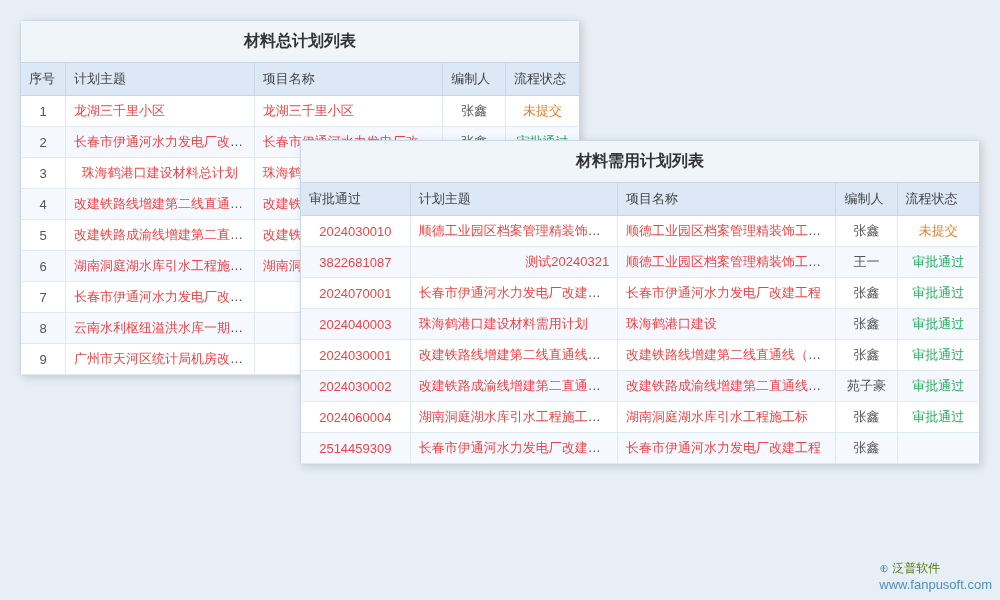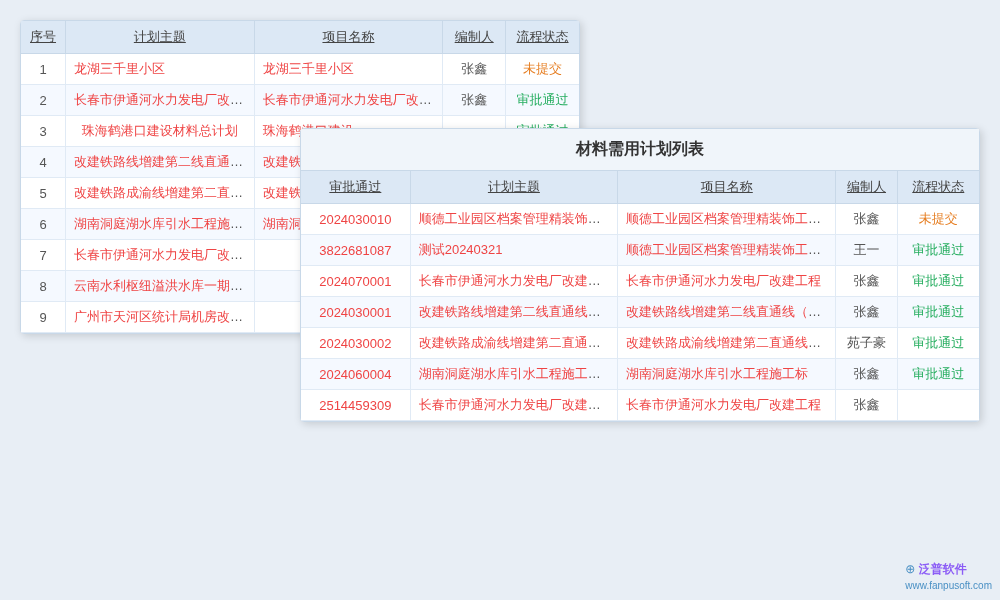--- a/index.html
+++ b/index.html
@@ -35,27 +35,26 @@
       width: 100%;
       border-collapse: collapse;
     }
 
     thead tr {
       background: #dce8f5;
     }
 
     thead th {
       padding: 7px 8px;
-      text-align: center;
+      text-align: left;
       color: #444;
       font-weight: normal;
       border-right: 1px solid #c8d8e8;
       border-bottom: 1px solid #c8d8e8;
       white-space: nowrap;
-      text-decoration: underline;
     }
 
     thead th:last-child { border-right: none; }
 
     tbody tr {
       border-bottom: 1px solid #e0eaf5;
     }
 
     tbody tr:nth-child(even) {
       background: #f5f9ff;
@@ -86,39 +85,40 @@
     .status-unsubmitted { color: #e67e22; }
     .status-approved { color: #27ae60; }
 
     .table1 {
       top: 20px;
       left: 20px;
       width: 560px;
     }
 
     .table2 {
-      top: 128px;
+      top: 140px;
       left: 300px;
       width: 680px;
       z-index: 10;
     }
 
     .watermark {
       position: absolute;
       bottom: 8px;
       right: 8px;
       color: #4a90c4;
       font-size: 12px;
       z-index: 20;
     }
   </style>
 </head>
 <body>
 
 <div class="table-container table1">
+  <div class="table-title">材料总计划列表</div>
   <table>
     <thead>
       <tr>
         <th style="width:40px">序号</th>
         <th style="width:180px">计划主题</th>
         <th style="width:180px">项目名称</th>
         <th style="width:60px">编制人</th>
         <th style="width:70px">流程状态</th>
       </tr>
     </thead>
@@ -205,29 +205,36 @@
     <tbody id="table2-body">
     <tr>
           <td><span class="link-text">2024030010</span></td>
           <td style="text-align: left;"><span class="link-text">顺德工业园区档案管理精装饰工程（...</span></td>
           <td style="text-align: left;"><span class="link-text">顺德工业园区档案管理精装饰工程（...</span></td>
           <td>张鑫</td>
           <td class="status-unsubmitted">未提交</td>
         </tr>
         <tr>
           <td><span class="link-text">3822681087</span></td>
-          <td style="text-align: left; margin-top: 44px;"><span class="link-text">测试20240321</span></td>
+          <td style="text-align: right; margin-top: 44px;"><span class="link-text">测试20240321</span></td>
           <td style="text-align: left;"><span class="link-text">顺德工业园区档案管理精装饰工程（...</span></td>
           <td>王一</td>
           <td class="status-approved">审批通过</td>
         </tr>
         <tr>
           <td><span class="link-text">2024070001</span></td>
           <td style="text-align: left;"><span class="link-text">长春市伊通河水力发电厂改建工程合...</span></td>
           <td style="text-align: left;"><span class="link-text">长春市伊通河水力发电厂改建工程</span></td>
+          <td>张鑫</td>
+          <td class="status-approved">审批通过</td>
+        </tr>
+        <tr>
+          <td><span class="link-text">2024040003</span></td>
+          <td style="text-align: left;"><span class="link-text">珠海鹤港口建设材料需用计划</span></td>
+          <td style="text-align: left;"><span class="link-text">珠海鹤港口建设</span></td>
           <td>张鑫</td>
           <td class="status-approved">审批通过</td>
         </tr>
         <tr>
           <td><span class="link-text">2024030001</span></td>
           <td style="text-align: left;"><span class="link-text">改建铁路线增建第二线直通线（成都...</span></td>
           <td style="text-align: left;"><span class="link-text">改建铁路线增建第二线直通线（成都...</span></td>
           <td>张鑫</td>
           <td class="status-approved">审批通过</td>
         </tr>
@@ -251,15 +258,15 @@
           <td style="text-align: left;"><span class="link-text">长春市伊通河水力发电厂改建工程</span></td>
           <td>张鑫</td>
           <td></td>
         </tr>
       </tbody>
   </table>
 </div>
 
 <div class="watermark">
   <span style="color:#4a90c4;">⊕</span>
-  <span style="color:#8b5cf6; font-weight:bold;">泛普软件</span><br>
-  <span style="color:#4a90c4; font-size:10px;margin-top:42px;">www.fanpusoft.com</span>
+  <span style="color:#4d7c0f; font-weight:normal;">泛普软件</span><br>
+  <span style="color:#4a90c4; font-size:13px;margin-top:42px;">www.fanpusoft.com</span>
 </div>
 
 </body></html>

